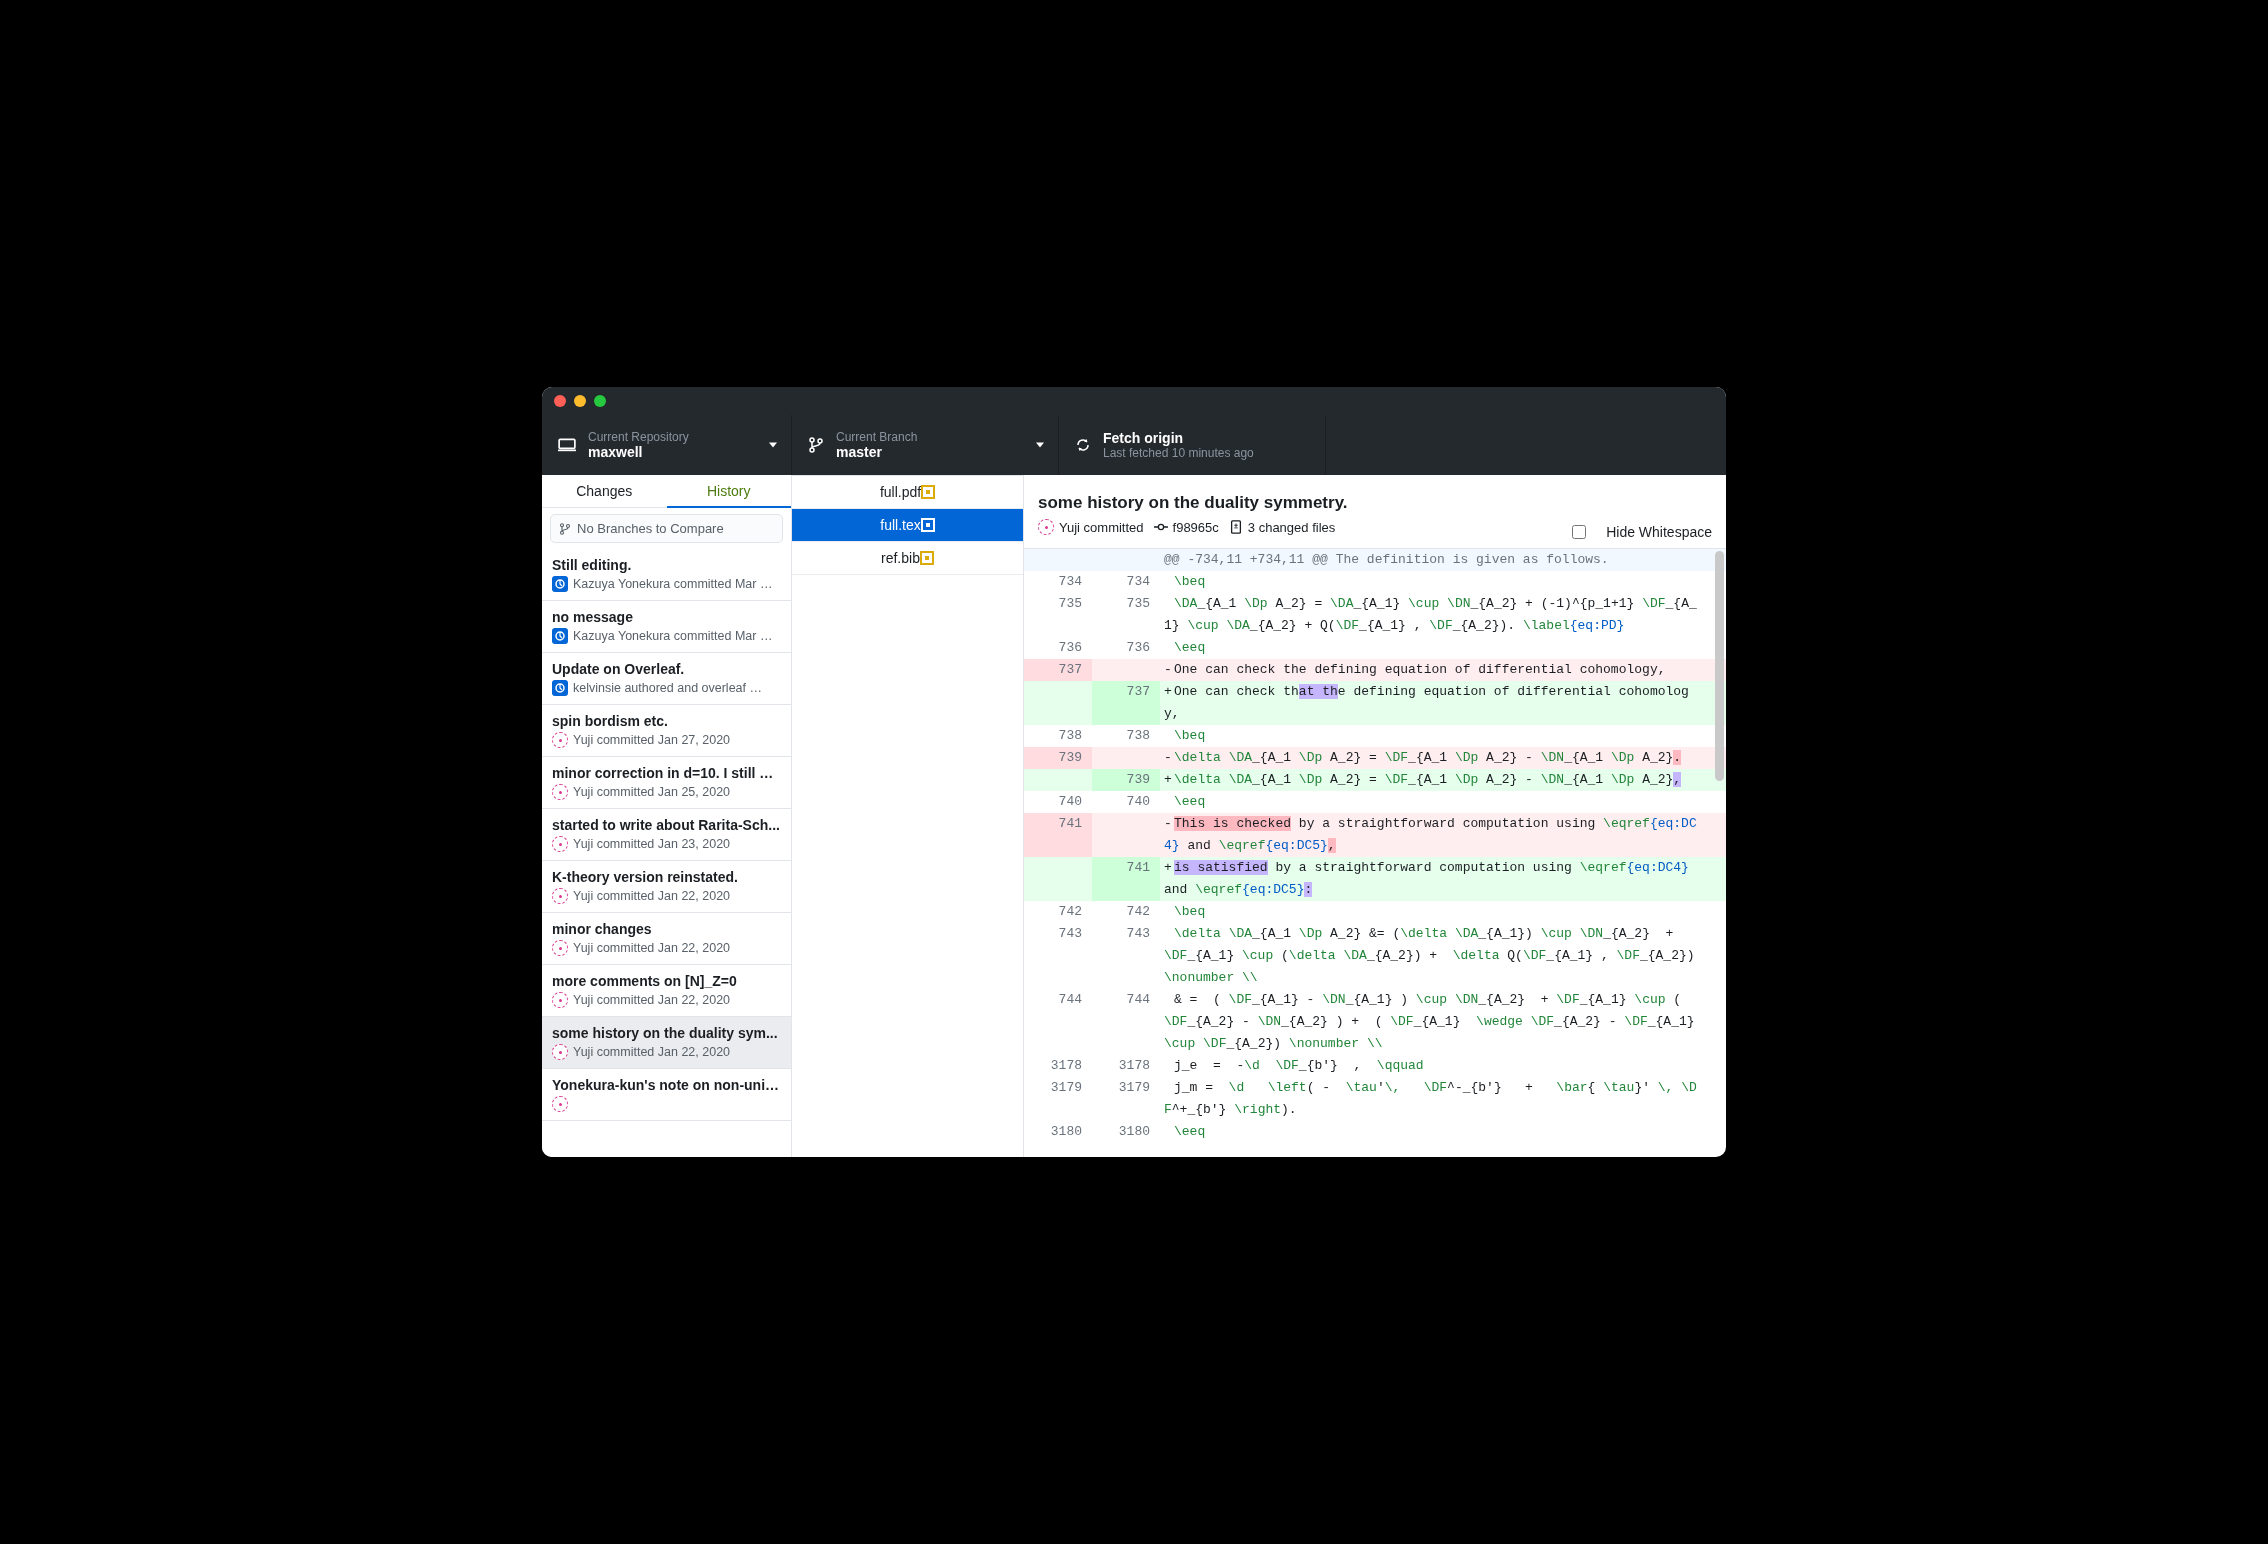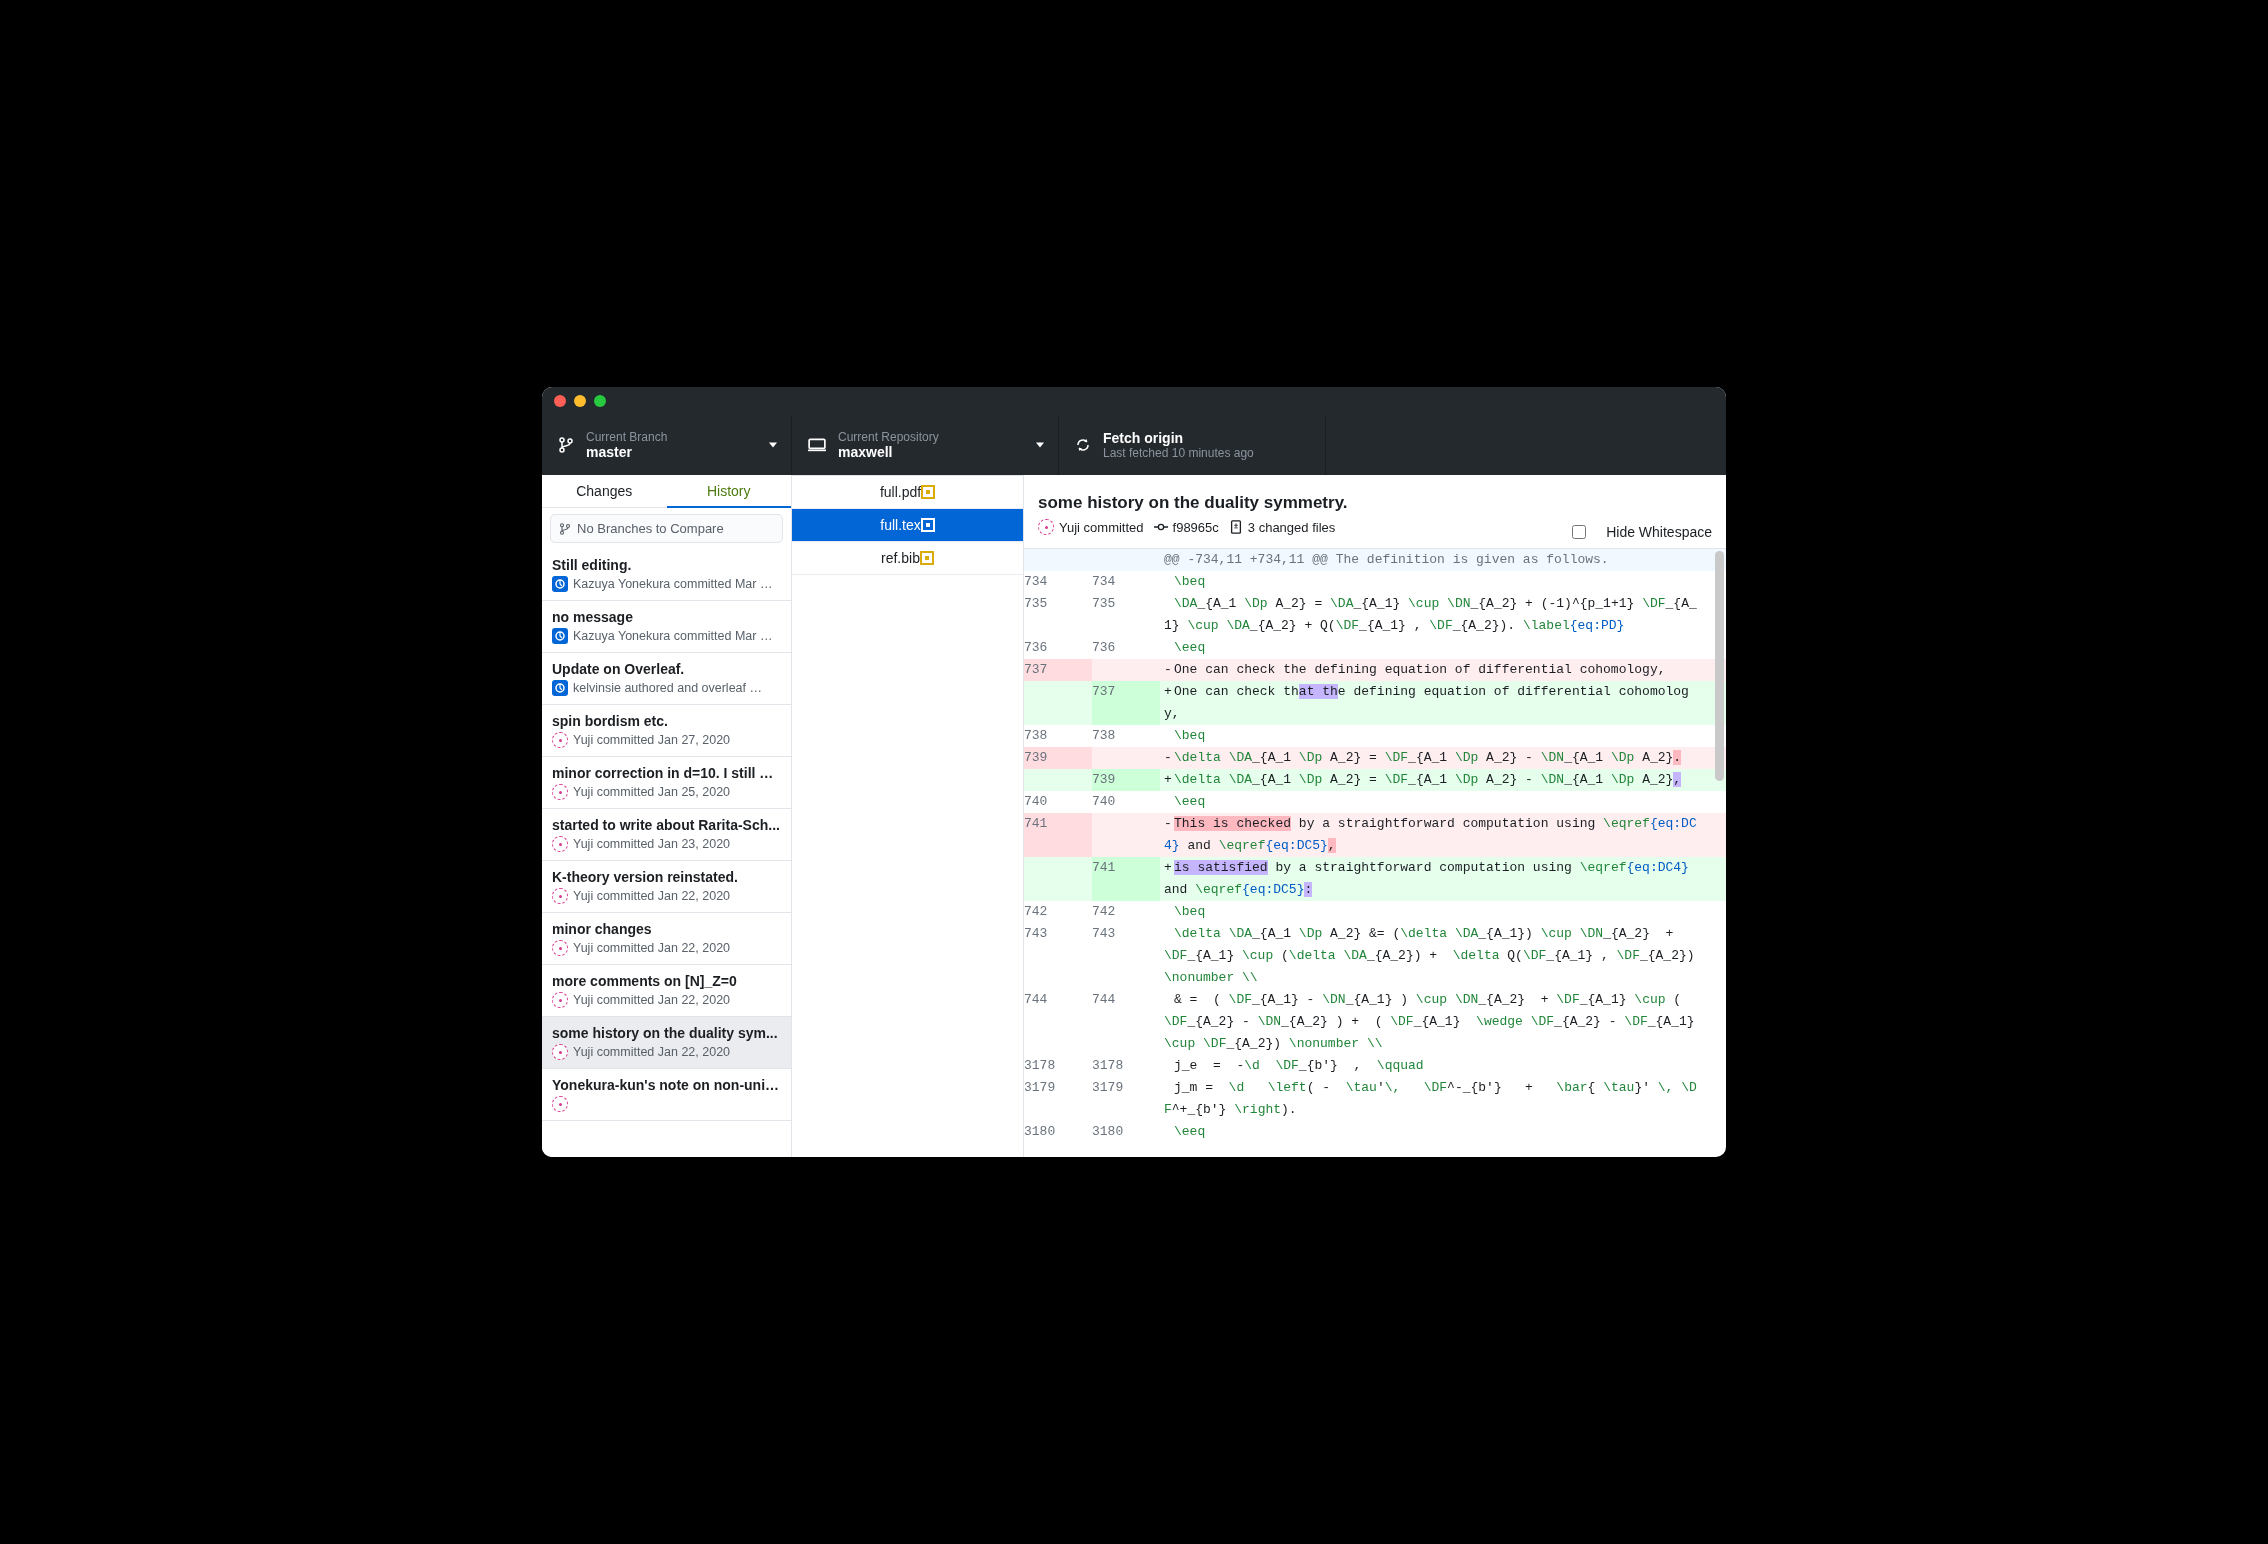--- a/index.html
+++ b/index.html
@@ -174,21 +174,21 @@
 .hide-ws { display:flex; align-items:center; gap:20px; font-size:14px; margin-top:auto; }
 .hide-ws input { width:14px; height:14px; }
 .diff-body {
   flex:1; overflow-y:auto;
   font-family: "SFMono-Regular", Consolas, "Liberation Mono", Menlo, monospace;
   font-size: 13px;
   position:relative;
 }
 .diff-row { display:flex; }
 .ln {
-  width:68px; padding-right:10px;
+  width:68px; text-align:right; padding-right:10px;
   color:#6a737d; user-select:none; flex-shrink:0;
   line-height:22px;
 }
 .code {
   flex:1; padding: 0 24px 0 4px; white-space:pre-wrap; word-break:break-all;
   line-height:22px;
 }
 .hunk { background:#f1f8ff; color:#6a737d; }
 .row-del .code { background:#ffeef0; }
 .row-add .code { background:#e6ffed; }
@@ -221,44 +221,44 @@
 <div class="window">
   <div class="titlebar">
     <div class="traffic-dot red"></div>
     <div class="traffic-dot yellow"></div>
     <div class="traffic-dot green"></div>
   </div>
 
   <div class="toolbar">
     <div class="toolbar-section">
       <span class="toolbar-icon">
+        <svg width="18" height="18" viewBox="0 0 16 16" fill="#fff">
+            <path d="M1 3h14v8H1zM0 12h16v1H6l-1 2H11l-1-2h6v-1H0z" fill="none"></path>
+            <rect x="1" y="3" width="14" height="8" rx="1" stroke="#fff" stroke-width="1.5" fill="none"></rect>
+            <rect x="0" y="12" width="16" height="1.5" fill="#fff"></rect>
+          </svg>
+      </span>
+      <div class="toolbar-labels">
+        <span class="toolbar-label">Current Repository</span>
+        <span class="toolbar-value">maxwell</span>
+      </div>
+      <span class="dropdown-caret"></span>
+    </div>
+    <div class="toolbar-section">
+      <span class="toolbar-icon">
         <svg width="16" height="18" viewBox="0 0 16 16" fill="none" stroke="#fff" stroke-width="1.5">
             <circle cx="4" cy="3" r="2"></circle>
             <circle cx="4" cy="13" r="2"></circle>
             <circle cx="12" cy="4" r="2"></circle>
             <path d="M4 5v6M12 6c0 4-8 2-8 5"></path>
           </svg>
       </span>
       <div class="toolbar-labels">
         <span class="toolbar-label">Current Branch</span>
         <span class="toolbar-value">master</span>
-      </div>
-      <span class="dropdown-caret"></span>
-    </div>
-    <div class="toolbar-section">
-      <span class="toolbar-icon">
-        <svg width="18" height="18" viewBox="0 0 16 16" fill="#fff">
-            <path d="M1 3h14v8H1zM0 12h16v1H6l-1 2H11l-1-2h6v-1H0z" fill="none"></path>
-            <rect x="1" y="3" width="14" height="8" rx="1" stroke="#fff" stroke-width="1.5" fill="none"></rect>
-            <rect x="0" y="12" width="16" height="1.5" fill="#fff"></rect>
-          </svg>
-      </span>
-      <div class="toolbar-labels">
-        <span class="toolbar-label">Current Repository</span>
-        <span class="toolbar-value">maxwell</span>
       </div>
       <span class="dropdown-caret"></span>
     </div>
     <div class="toolbar-section">
       <span class="toolbar-icon">
         <svg width="16" height="16" viewBox="0 0 16 16" fill="none" stroke="#fff" stroke-width="1.5">
             <path d="M13 8a5 5 0 01-9 3M3 8a5 5 0 019-3"></path>
             <path d="M12 2v3h-3M4 14v-3h3" fill="#fff" stroke="none"></path>
           </svg>
       </span>

